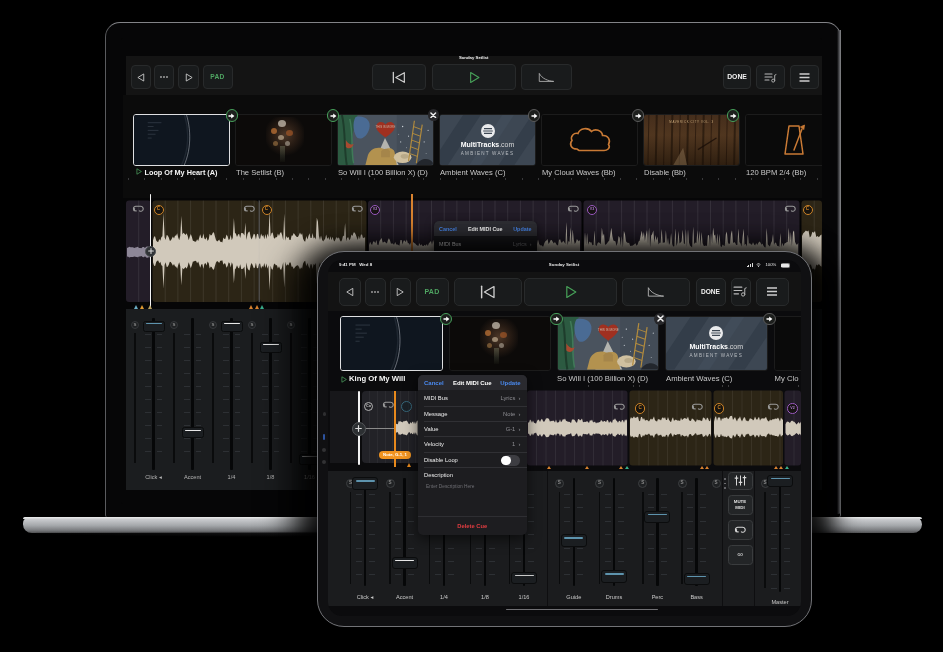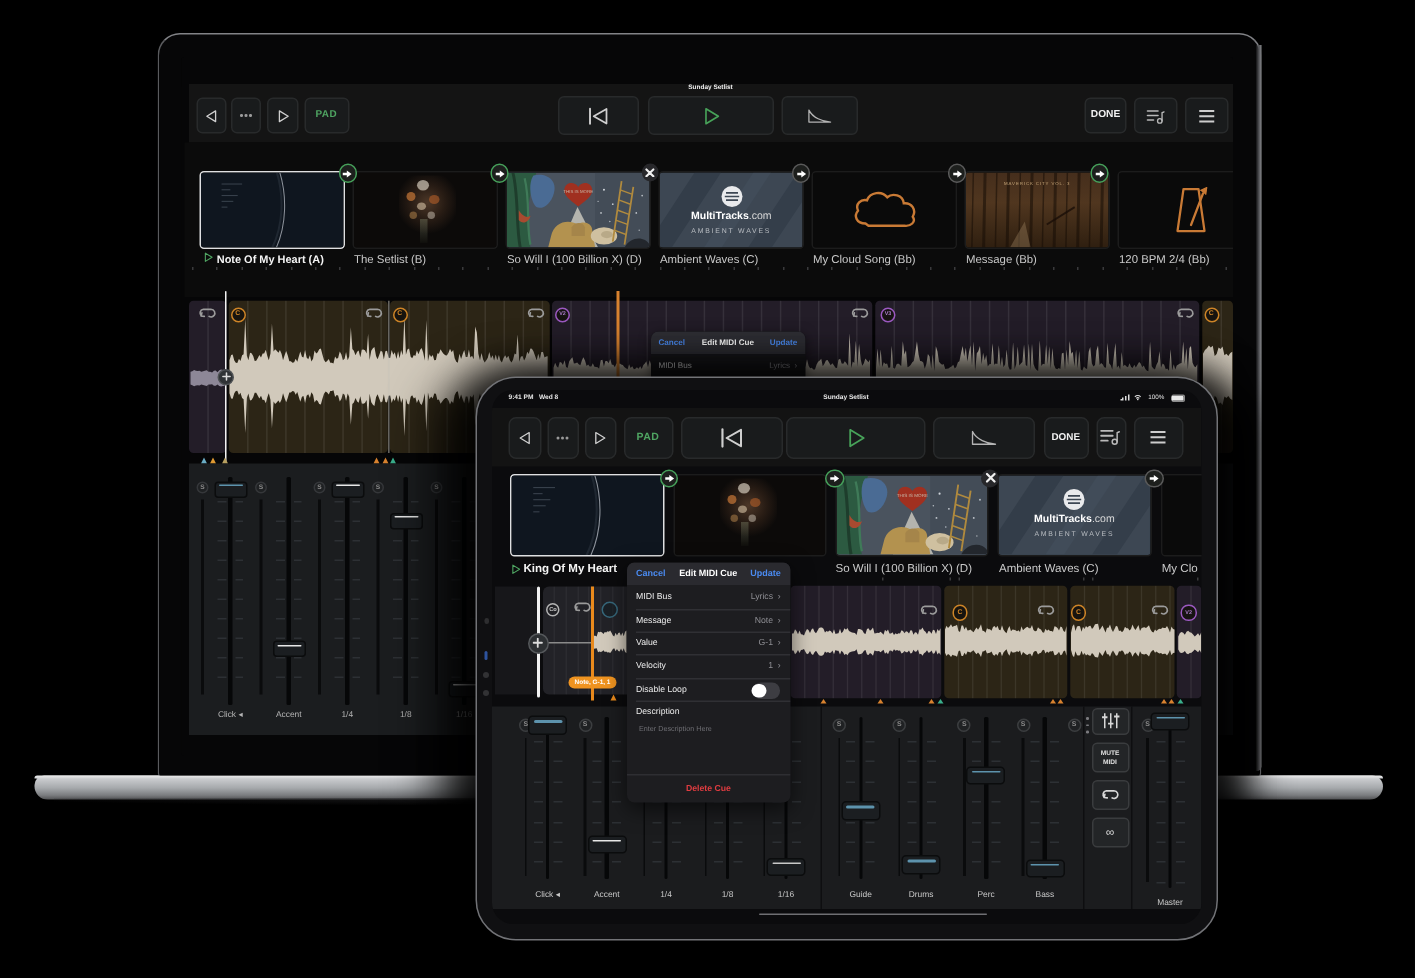--- a/index.html
+++ b/index.html
@@ -139,26 +139,26 @@
           <svg style="position:absolute;left:50%;top:50%;transform:translate(-50%,-50%)" width="30" height="34" viewBox="0 0 30 34">
             <path d="M10 3 L20 3 L24 31 L6 31 Z" fill="none" stroke="#c97a35" stroke-width="1.5" stroke-linejoin="round"></path>
             <path d="M15 27 L23 6" stroke="#c97a35" stroke-width="1.5" stroke-linecap="round"></path>
             <path d="M21.2 4 L25.5 2 L24.8 6.8" fill="#c97a35" stroke="#c97a35" stroke-width="0.8" stroke-linejoin="round"></path>
           </svg>
         </div>
       </div>
       <svg style="position:absolute;left:14.5px;top:130.4px" width="6" height="7" viewBox="0 0 10 11.5">
         <path d="M1.5 1.2 L9 5.75 L1.5 10.3 Z" fill="none" stroke="#4fa562" stroke-width="1.2" stroke-linejoin="round"></path>
       </svg>
-      <div style="position:absolute;left:23.5px;top:130.8px;font-size:7.3px;color:#f5f5f5;font-weight:bold;white-space:nowrap;line-height:1;">Note Of My Heart (A)</div>
+      <div style="position:absolute;left:23.5px;top:130.8px;font-size:7.3px;color:#f5f5f5;font-weight:bold;white-space:nowrap;line-height:1;">Loop Of My Heart (A)</div>
       <div style="position:absolute;left:115px;top:130.8px;font-size:7.6px;color:#c9c9c9;font-weight:normal;white-space:nowrap;line-height:1;">The Setlist (B)</div>
       <div style="position:absolute;left:217px;top:130.8px;font-size:7.6px;color:#c9c9c9;font-weight:normal;white-space:nowrap;line-height:1;">So Will I (100 Billion X) (D)</div>
       <div style="position:absolute;left:319px;top:130.8px;font-size:7.6px;color:#c9c9c9;font-weight:normal;white-space:nowrap;line-height:1;">Ambient Waves (C)</div>
-      <div style="position:absolute;left:421px;top:130.8px;font-size:7.6px;color:#c9c9c9;font-weight:normal;white-space:nowrap;line-height:1;">My Cloud Song (Bb)</div>
-      <div style="position:absolute;left:523px;top:130.8px;font-size:7.6px;color:#c9c9c9;font-weight:normal;white-space:nowrap;line-height:1;">Message (Bb)</div>
+      <div style="position:absolute;left:421px;top:130.8px;font-size:7.6px;color:#c9c9c9;font-weight:normal;white-space:nowrap;line-height:1;">My Cloud Waves (Bb)</div>
+      <div style="position:absolute;left:523px;top:130.8px;font-size:7.6px;color:#c9c9c9;font-weight:normal;white-space:nowrap;line-height:1;">Disable (Bb)</div>
       <div style="position:absolute;left:625px;top:130.8px;font-size:7.6px;color:#c9c9c9;font-weight:normal;white-space:nowrap;line-height:1;">120 BPM 2/4 (Bb)</div>
       <div style="position:absolute;left:104.6px;top:71.2px;width:12.5px;height:12.5px;border-radius:50%;background:#1d1f1d;border:1.4px solid #46a05a;box-sizing:border-box;"></div>
       <svg style="position:absolute;left:107.3px;top:74.5px" width="7" height="6" viewBox="0 0 7 6">
         <path d="M0.5 3 H3.8" stroke="#fff" stroke-width="1.6"></path>
         <path d="M3.2 0.6 L6.4 3 L3.2 5.4 Z" fill="#fff"></path>
       </svg>
       <div style="position:absolute;left:205.8px;top:71.2px;width:12.5px;height:12.5px;border-radius:50%;background:#1d1f1d;border:1.4px solid #46a05a;box-sizing:border-box;"></div>
       <svg style="position:absolute;left:208.5px;top:74.5px" width="7" height="6" viewBox="0 0 7 6">
         <path d="M0.5 3 H3.8" stroke="#fff" stroke-width="1.6"></path>
         <path d="M3.2 0.6 L6.4 3 L3.2 5.4 Z" fill="#fff"></path>
@@ -630,21 +630,21 @@
           </svg><div style="position:absolute;left:50%;top:9px;width:14px;height:14px;margin-left:-7px;border-radius:50%;background:#e9eaec"></div><svg style="position:absolute;left:50%;top:9px;margin-left:-7px" width="14" height="14" viewBox="0 0 14 14">
             <path d="M3 4.6 H11 M2.2 7 H11.8 M3 9.4 H11" stroke="#3d4753" stroke-width="1.1"></path>
           </svg><div style="position:absolute;left:50%;top:26px;transform:translateX(-50%);font-size:7.0px;color:#fff;font-weight:bold;white-space:nowrap">MultiTracks<span style="font-weight:normal;color:#d8d8d8">.com</span></div><div style="position:absolute;left:50%;top:36px;transform:translateX(-50%);font-size:4.6px;color:#b9bdc2;letter-spacing:1.2px;white-space:nowrap">AMBIENT WAVES</div></div>
       </div>
       <div style="position:absolute;left:445.5px;top:56px;width:102.5px;height:54.5px;border:1px solid #1c1c1c;border-radius:3px;overflow:hidden">
         <div style="position:absolute;inset:0;background:#0a0a0a;overflow:hidden"></div>
       </div>
       <svg style="position:absolute;left:12.5px;top:115.5px" width="6" height="7" viewBox="0 0 10 11.5">
         <path d="M1.5 1.2 L9 5.75 L1.5 10.3 Z" fill="none" stroke="#4fa562" stroke-width="1.2" stroke-linejoin="round"></path>
       </svg>
-      <div style="position:absolute;left:21px;top:115.30000000000001px;font-size:7.7px;color:#f5f5f5;font-weight:bold;white-space:nowrap;line-height:1;">King Of My Heart</div>
+      <div style="position:absolute;left:21px;top:115.30000000000001px;font-size:7.7px;color:#f5f5f5;font-weight:bold;white-space:nowrap;line-height:1;">King Of My Will</div>
       <div style="position:absolute;left:229px;top:115.30000000000001px;font-size:7.7px;color:#c9c9c9;font-weight:normal;white-space:nowrap;line-height:1;">So Will I (100 Billion X) (D)</div>
       <div style="position:absolute;left:338px;top:115.30000000000001px;font-size:7.7px;color:#c9c9c9;font-weight:normal;white-space:nowrap;line-height:1;">Ambient Waves (C)</div>
       <div style="position:absolute;left:446.5px;top:115.30000000000001px;font-size:7.7px;color:#c9c9c9;font-weight:normal;white-space:nowrap;line-height:1;">My Clo</div>
       <div style="position:absolute;left:111.8px;top:52.8px;width:12.5px;height:12.5px;border-radius:50%;background:#1d1f1d;border:1.4px solid #46a05a;box-sizing:border-box;"></div>
       <svg style="position:absolute;left:114.5px;top:56.0px" width="7" height="6" viewBox="0 0 7 6">
         <path d="M0.5 3 H3.8" stroke="#fff" stroke-width="1.6"></path>
         <path d="M3.2 0.6 L6.4 3 L3.2 5.4 Z" fill="#fff"></path>
       </svg>
       <div style="position:absolute;left:222.2px;top:52.8px;width:12.5px;height:12.5px;border-radius:50%;background:#1d1f1d;border:1.4px solid #46a05a;box-sizing:border-box;"></div>
       <svg style="position:absolute;left:225.0px;top:56.0px" width="7" height="6" viewBox="0 0 7 6">

